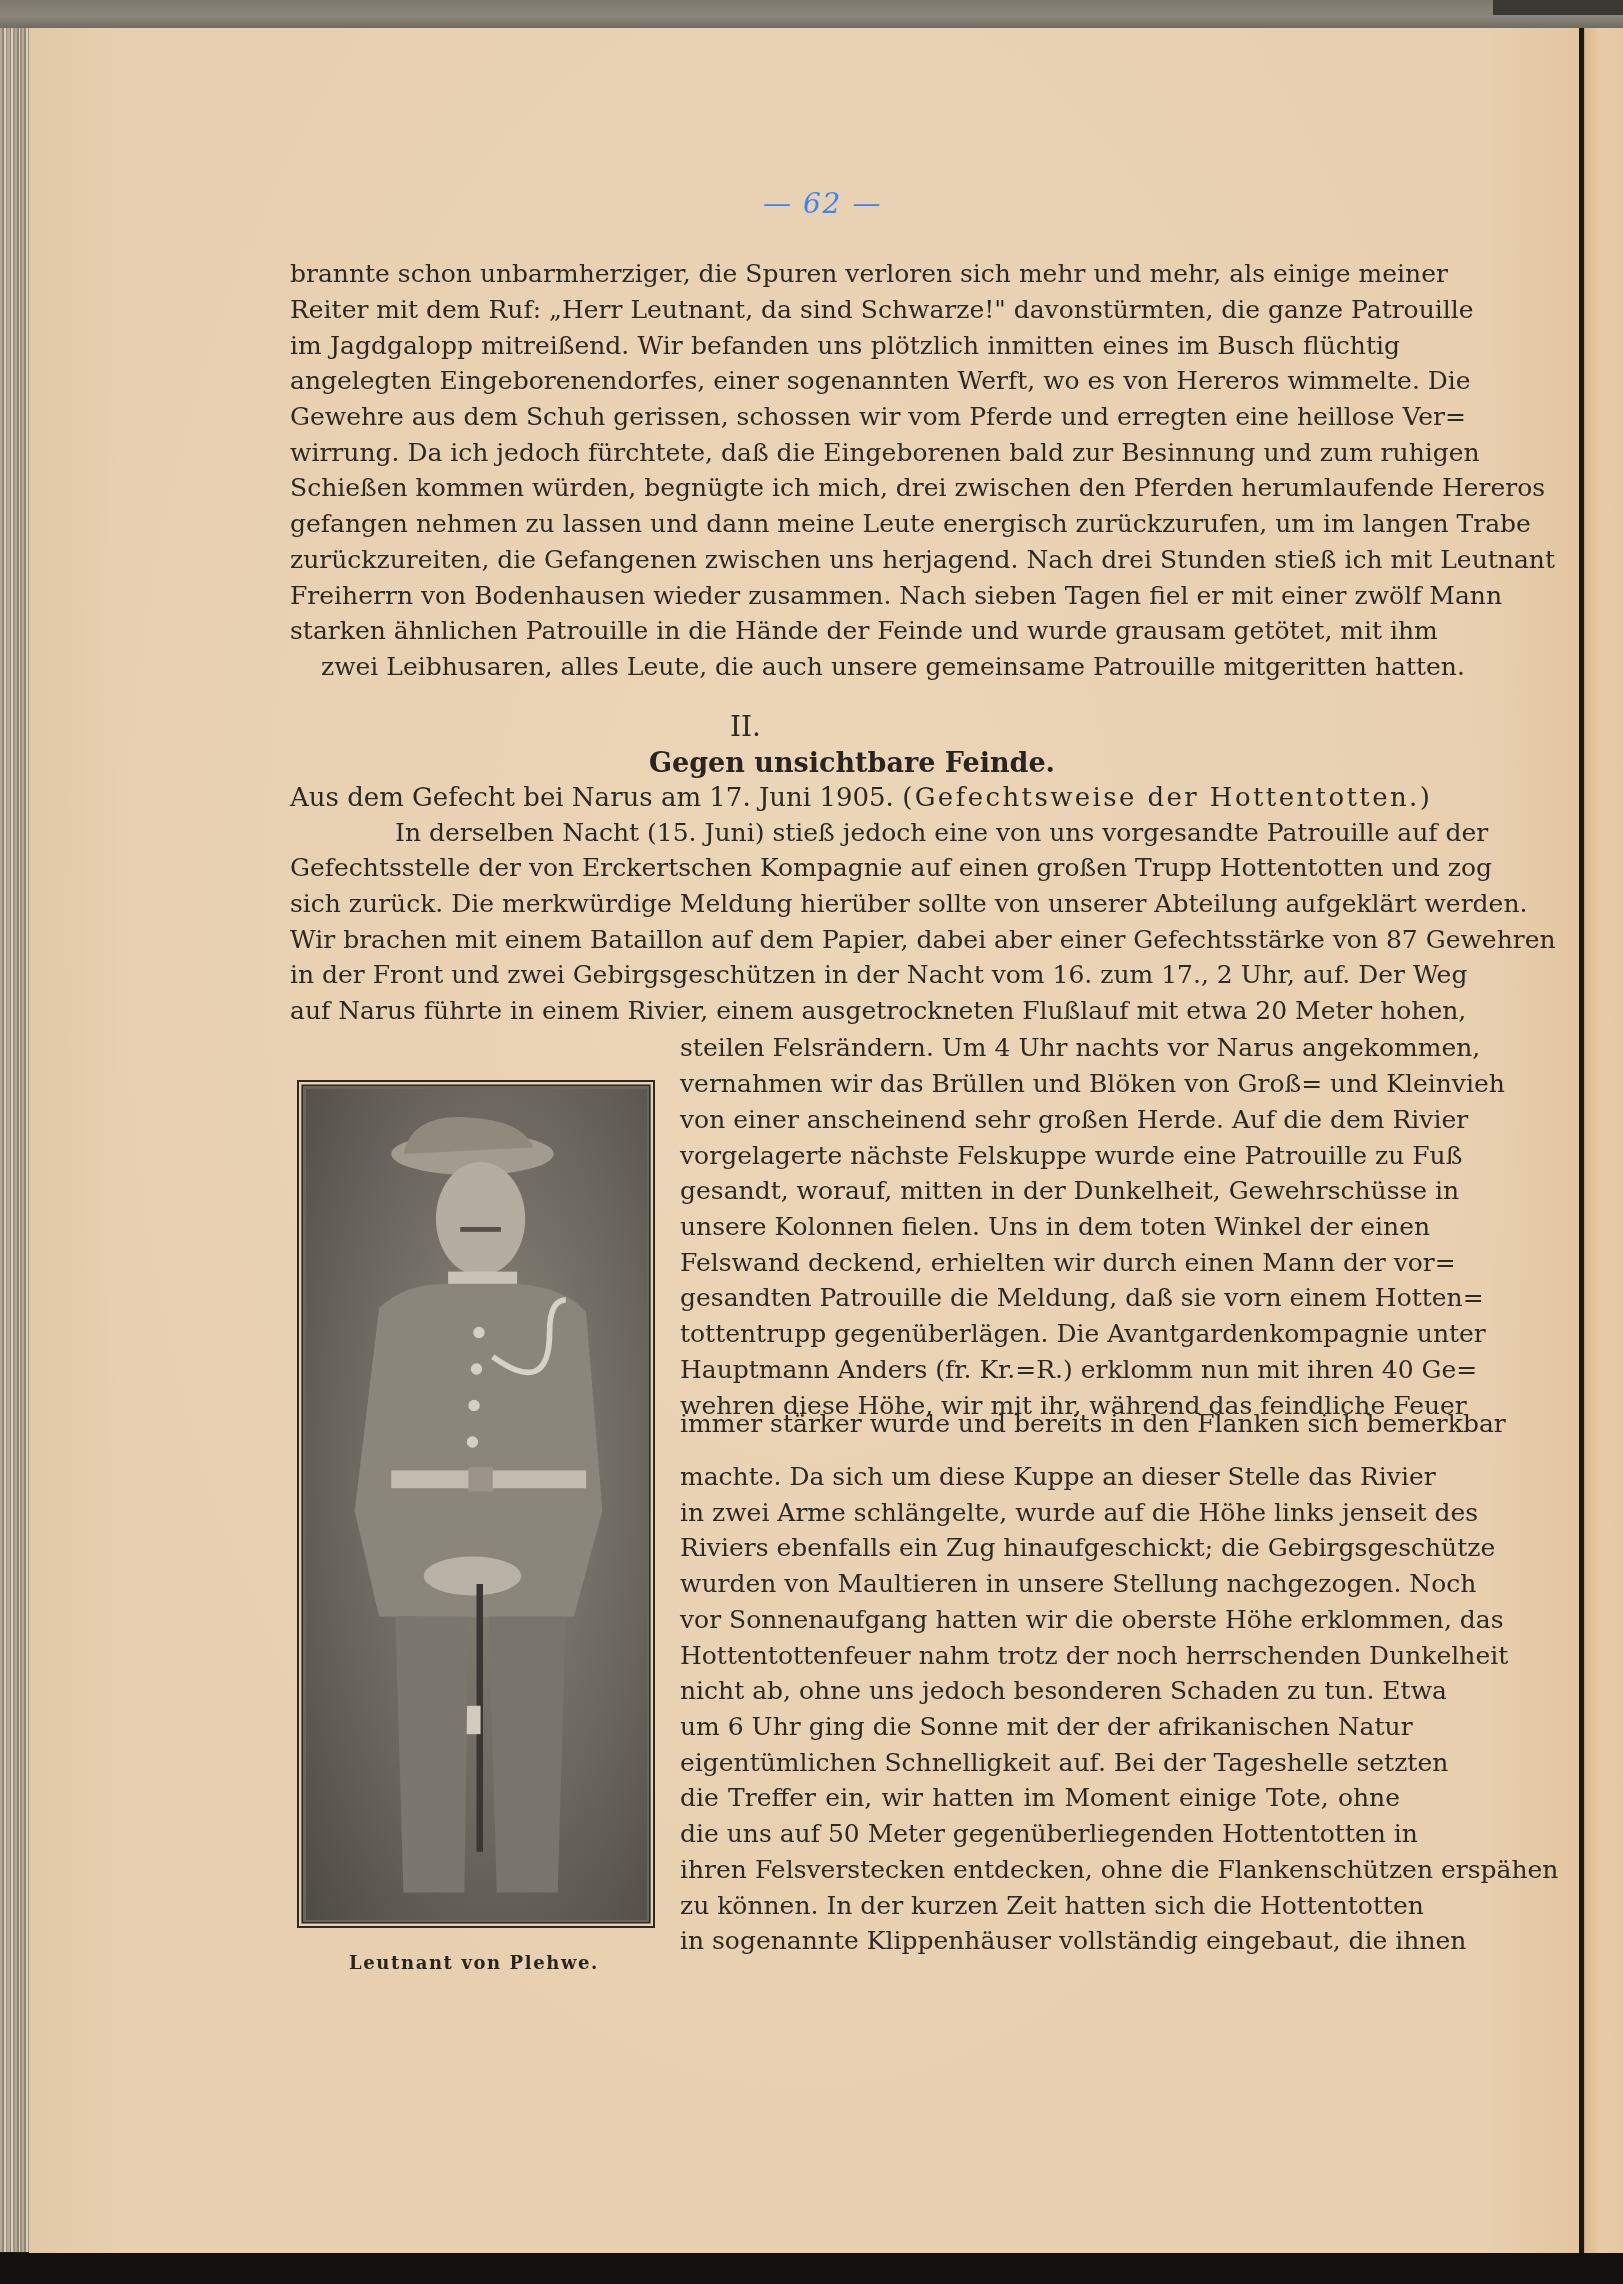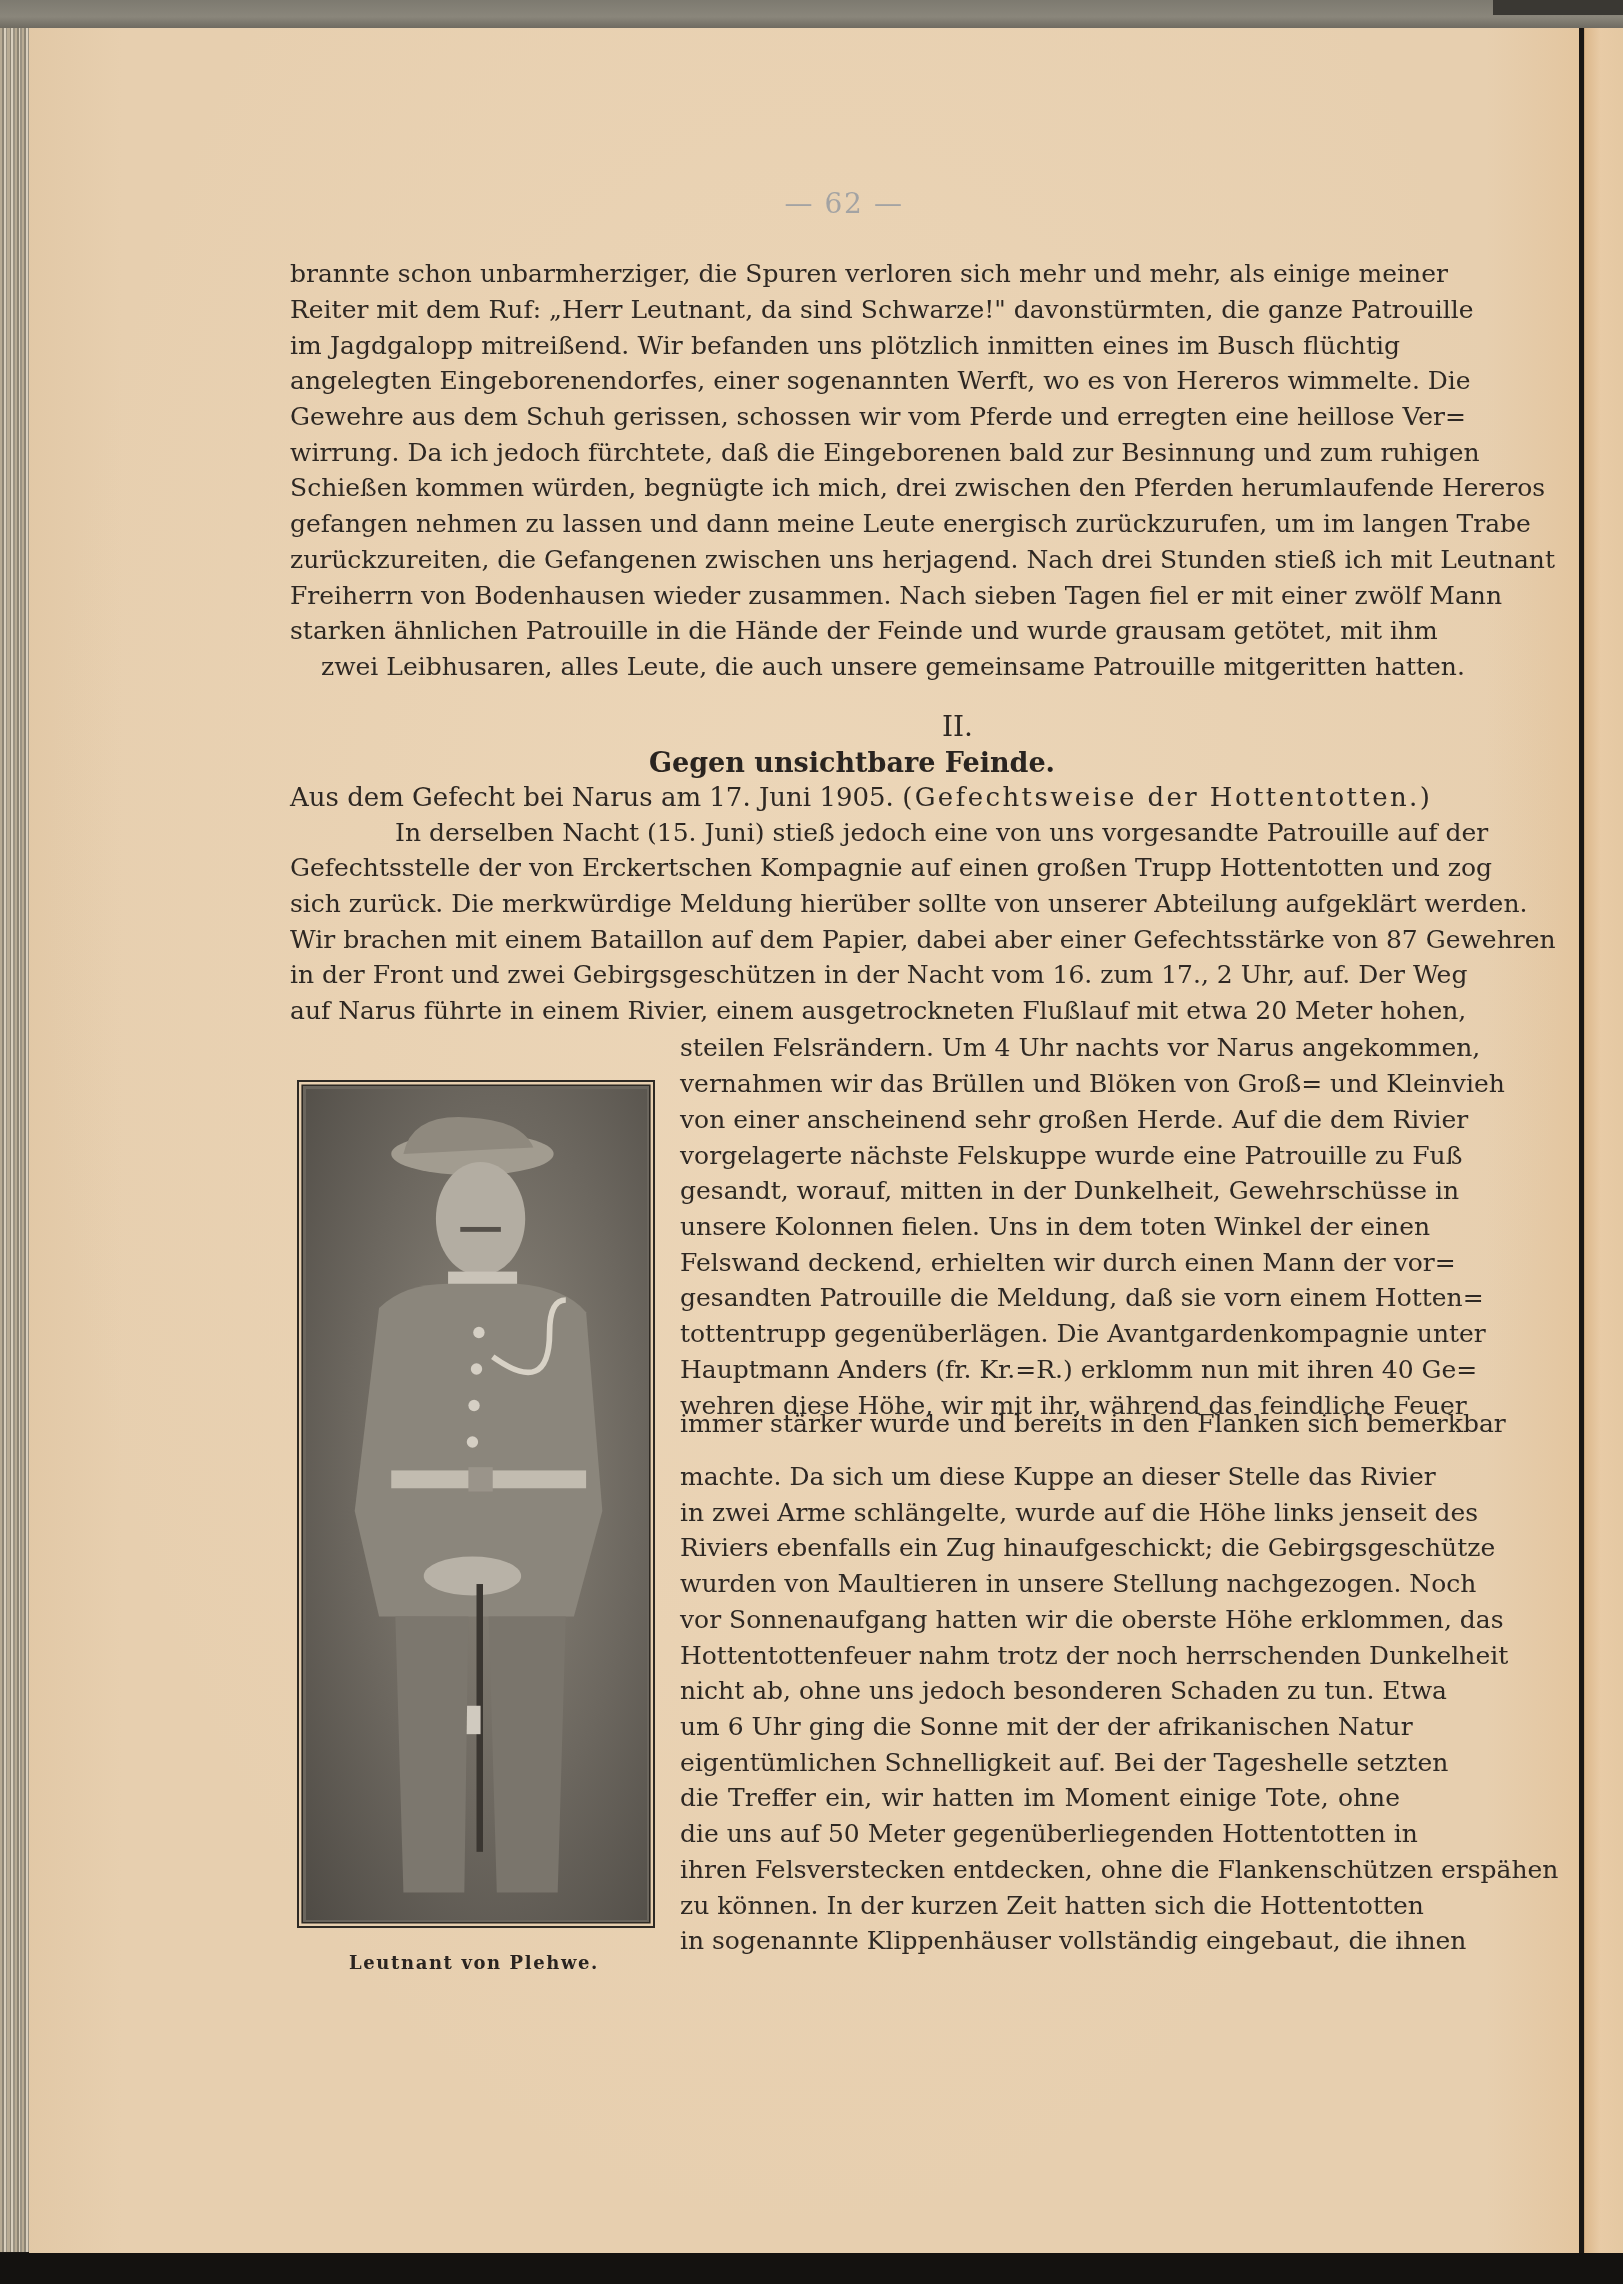--- a/index.html
+++ b/index.html
@@ -52,44 +52,44 @@
       position: absolute;
       left: 0; top: 2253px;
       width: 1623px; height: 31px;
       background: #141210;
     }
 
     .page-number {
       position: absolute;
       left: 763px; top: 187px;
       width: 162px;
-      text-align: center;
       font-size: 28px;
       letter-spacing: 1.6px;
-      color: #a3a3a3;
+      color: #3b82f6;
+      font-style: italic;
     }
     .line {
       position: absolute;
       white-space: nowrap;
       font-size: 25px;
       color: #2e2823;
       line-height: 32px;
       text-align: justify;
       text-align-last: justify;
     }
     .full { left: 290px; width: 1110px; }
     .narrow { left: 680px; width: 720px; }
     .indent { left: 395px; width: 1005px; }
     .last { text-align-last: left; margin-left: 31px; }
 
     .section-num {
       position: absolute;
       left: 730px; top: 710px;
       width: 243px;
-      text-align: right;
+      text-align: left;
       font-size: 28px;
       color: #2e2823;
     }
     .section-title {
       position: absolute;
       left: 568px; top: 747px;
       width: 568px;
       text-align: center;
       font-size: 27px;
       font-weight: bold;

